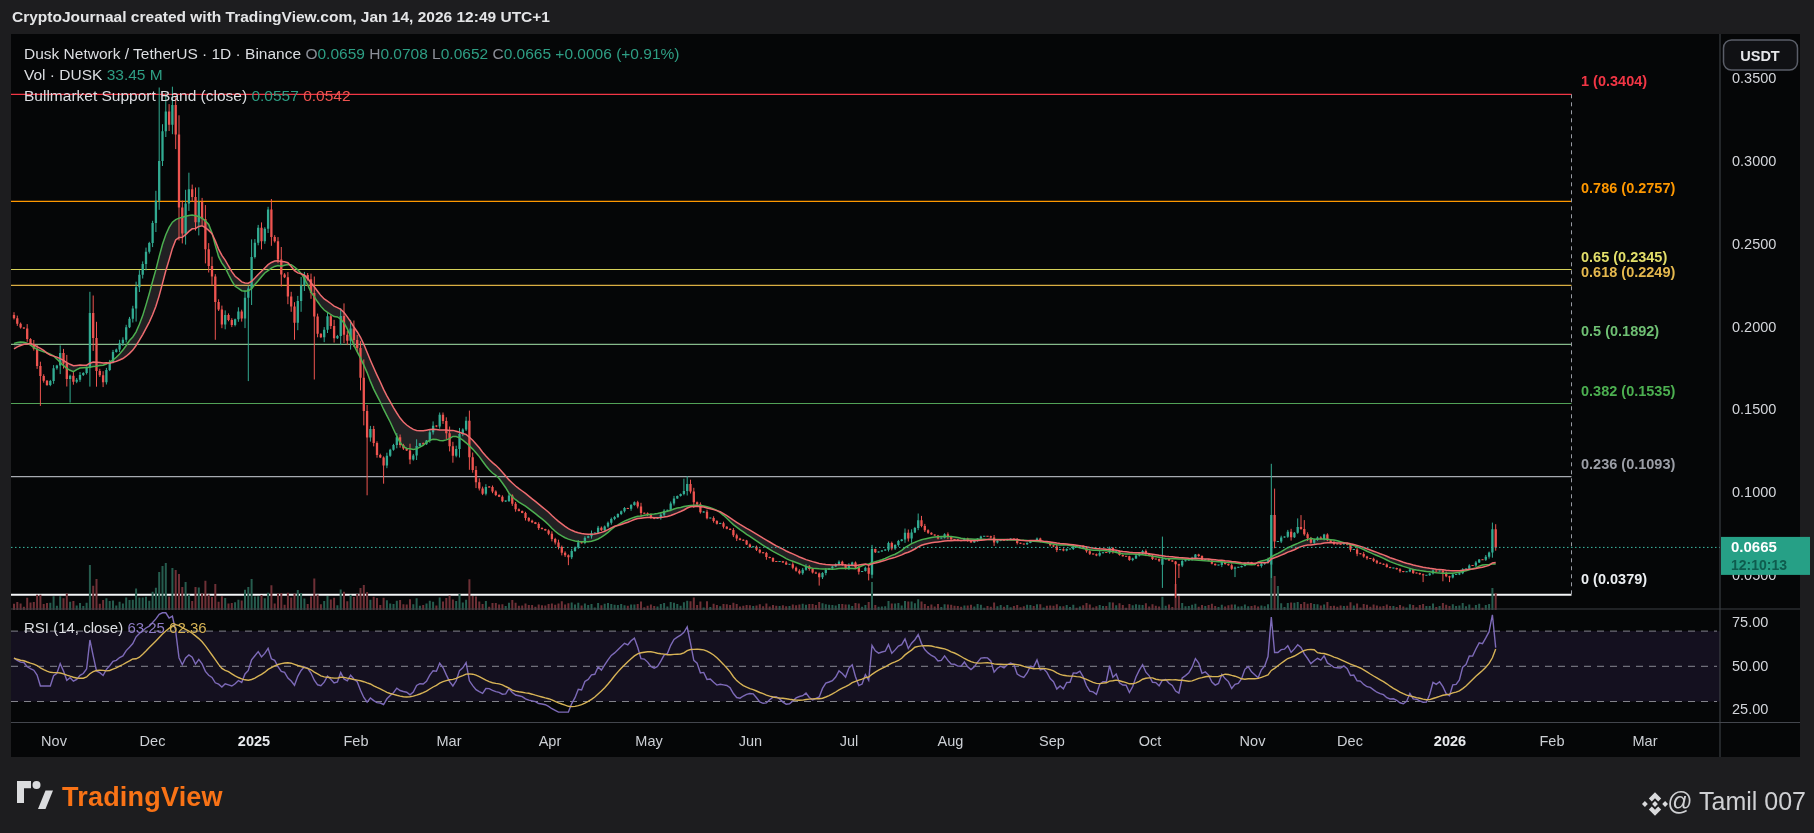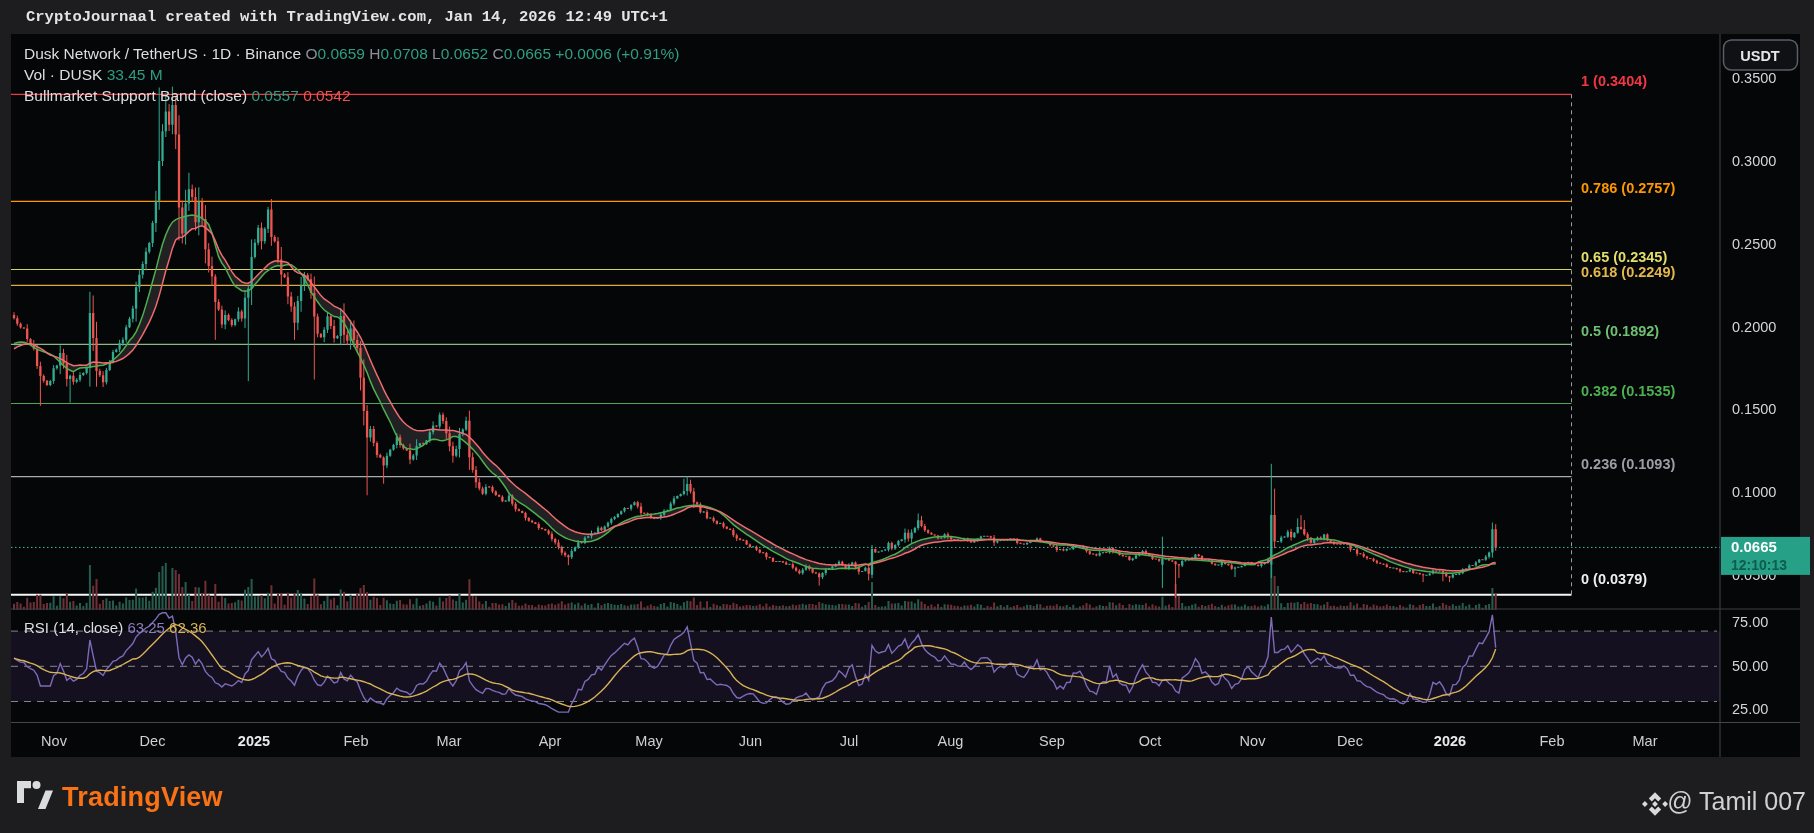--- a/index.html
+++ b/index.html
@@ -1,19 +1,19 @@
 <!DOCTYPE html>
 <html><head><meta charset="utf-8">
 <style>
 html,body{margin:0;padding:0;background:#000;}
 body{width:1814px;height:833px;position:relative;overflow:hidden;
  font-family:"Liberation Sans",sans-serif;}
 #page{position:absolute;inset:0;background:#1d1d1f;}
 #topbar{position:absolute;left:0;top:0;width:1814px;height:34px;background:#1d1d1f;
- color:#e3e4e6;font-size:15.5px;font-weight:700;line-height:34px;padding-left:26px;box-sizing:border-box;font-family:Liberation Mono, monospace;}
+ color:#e3e4e6;font-size:15.5px;font-weight:700;line-height:34px;padding-left:12px;box-sizing:border-box;}
 #chart{position:absolute;left:0;top:0;}
 #footer{position:absolute;left:0;top:757px;width:1814px;height:76px;background:#1d1d1f;}
 .tvlogo{position:absolute;left:17px;top:781px;}
 .tvtext{position:absolute;left:62px;top:782px;color:#f97316;font-size:27px;font-weight:700;letter-spacing:0.2px;}
 .cred{position:absolute;right:8px;top:787px;color:#cfd0d3;font-size:25px;}
 .bico{position:absolute;left:1640px;top:789px;}
 </style></head>
 <body>
 <div id="page"></div>
 <div id="chart"><svg width="1814" height="833" viewBox="0 0 1814 833" xmlns="http://www.w3.org/2000/svg" font-family="Liberation Sans, sans-serif">

